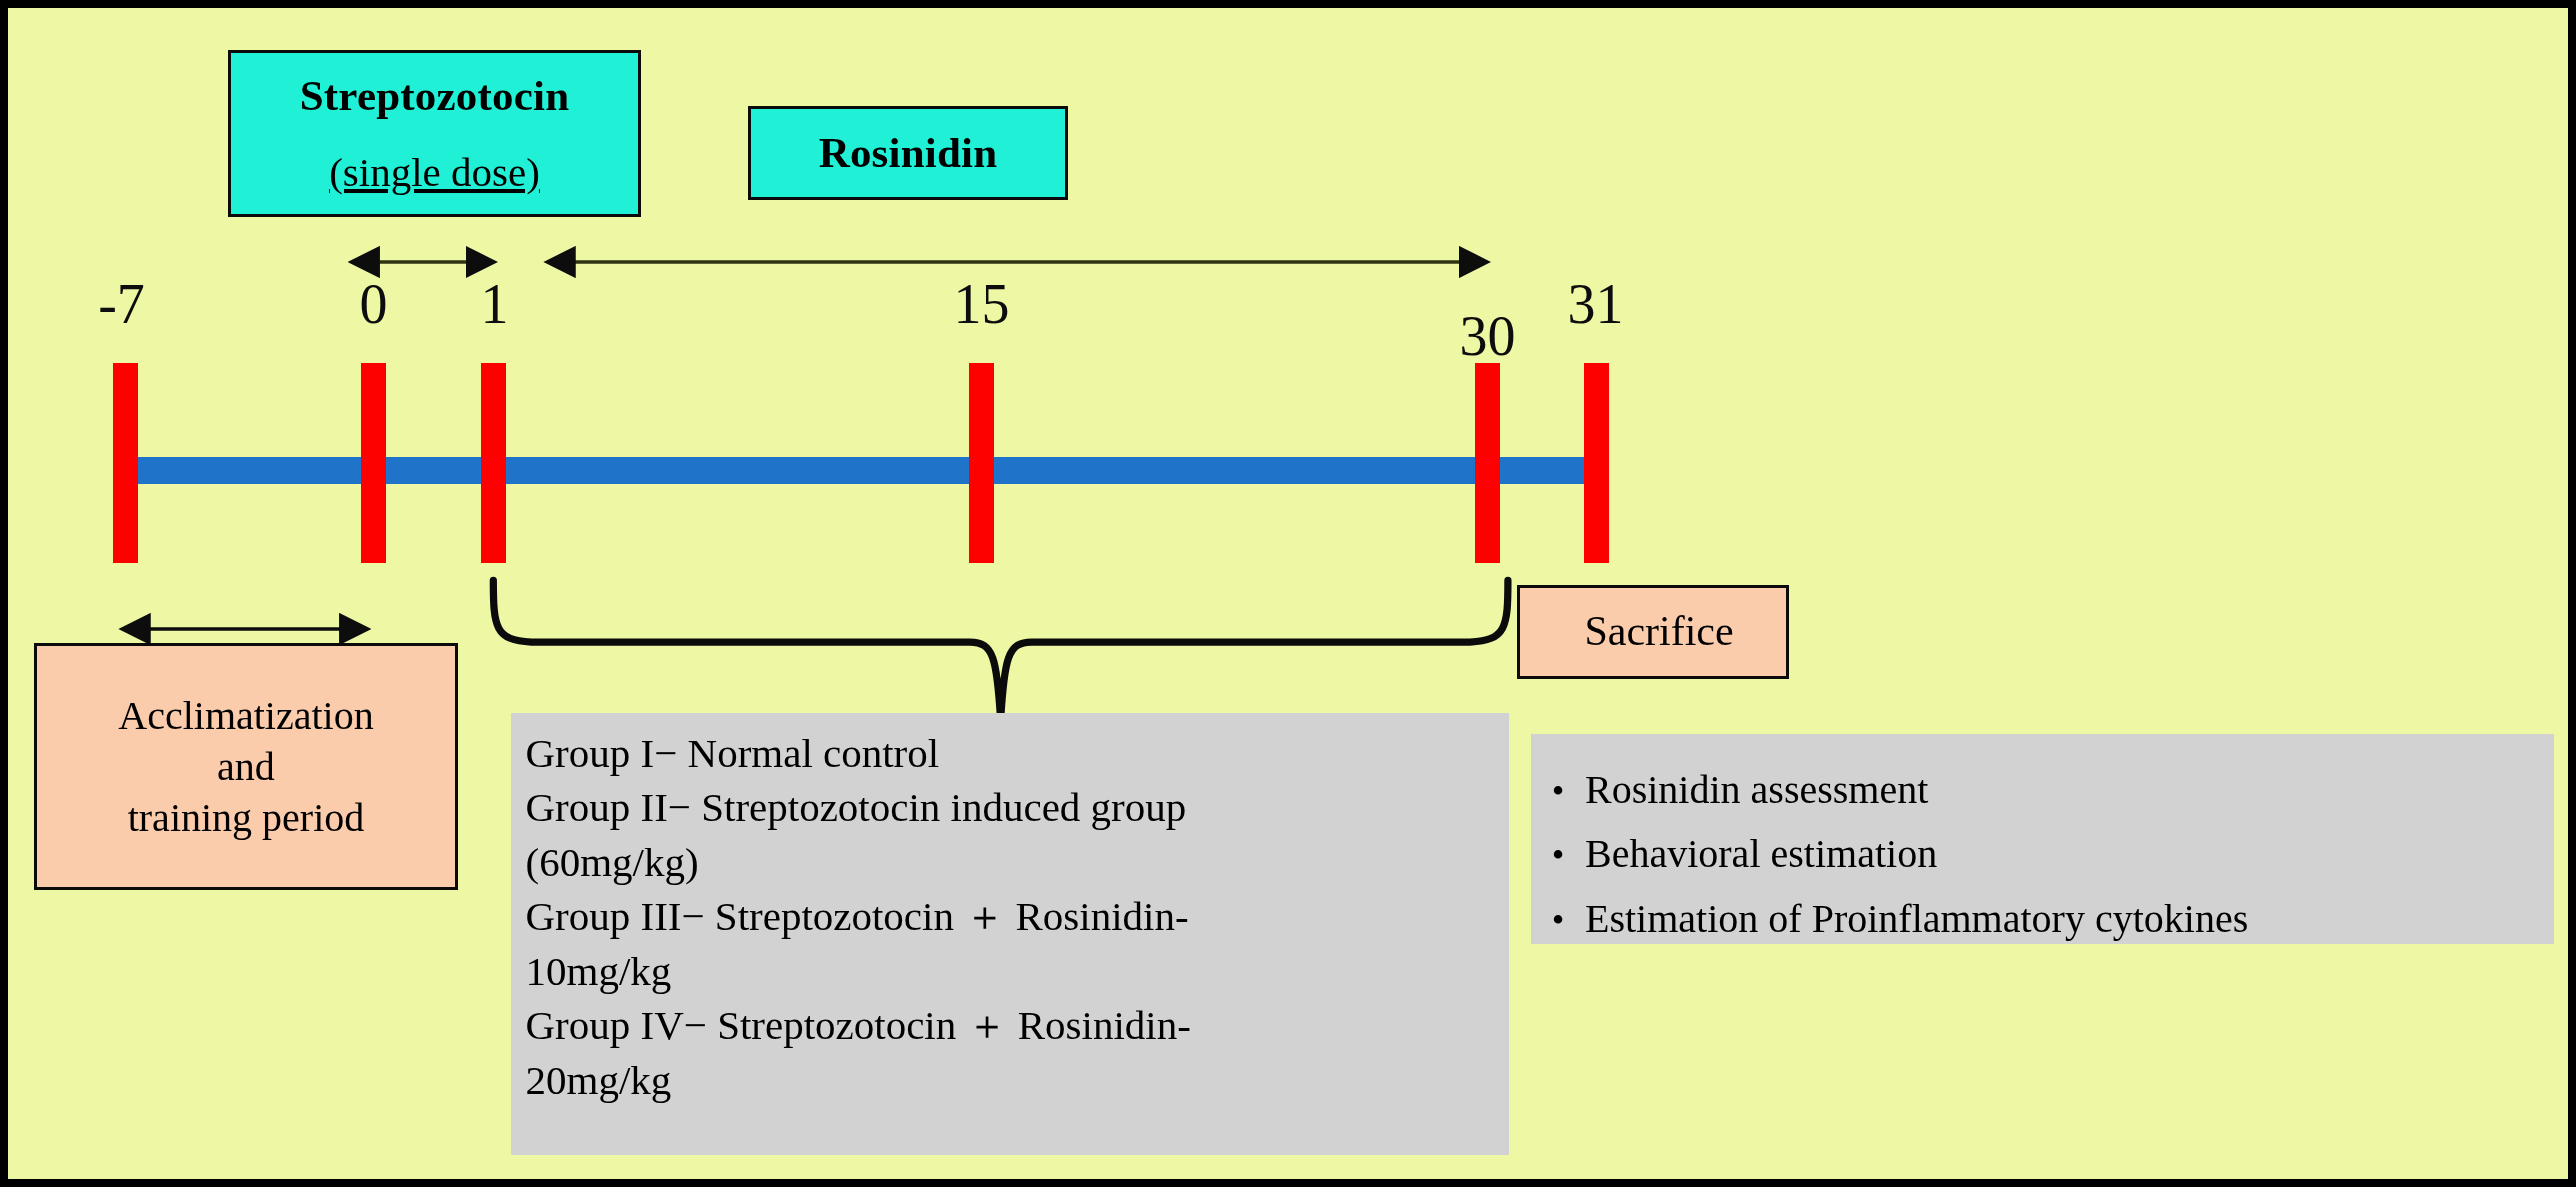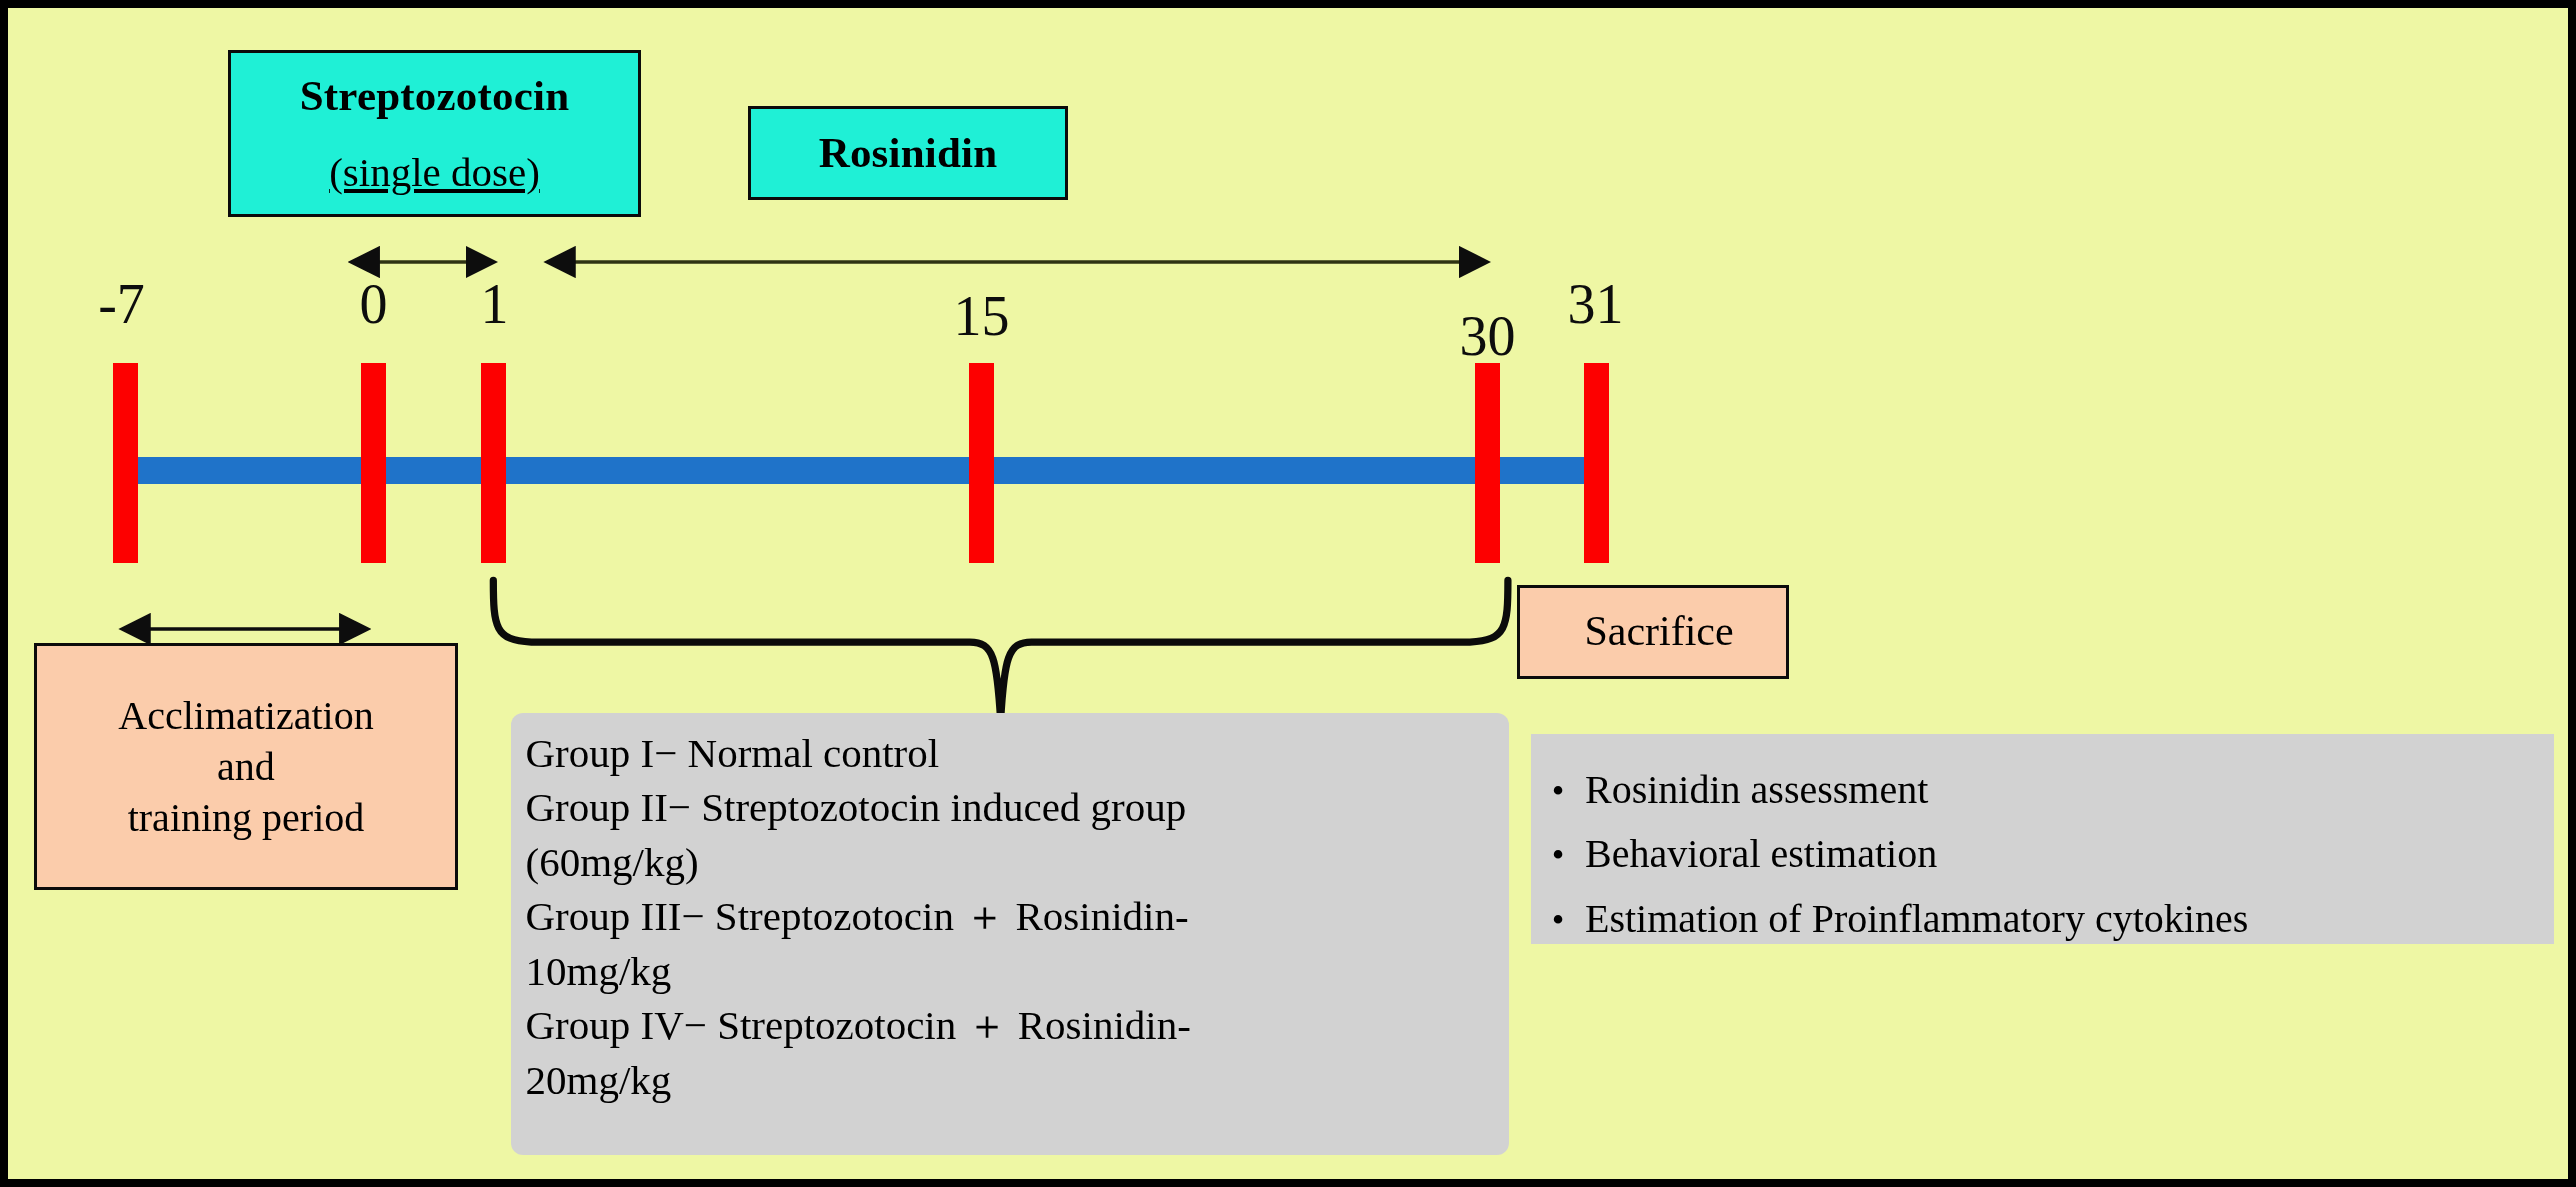--- a/index.html
+++ b/index.html
@@ -54,21 +54,20 @@
     font-size:56px;color:#0d0d0d;
     text-align:center;line-height:1;
     font-family:"Liberation Serif", serif;
   }
 
   
   .grouplist{
     font-size:41px;
     line-height:1.33;
     padding:12.7px 0 9px 14.5px;
-    border-radius:12px;
   }
   .grouplist div{white-space:nowrap;}
 
   
   .bullets{
     padding:23.6px 0 23.6px 0;
     font-size:40px;
     line-height:1.62;
   }
   .bullets .row{display:flex;align-items:baseline;}
@@ -106,21 +105,21 @@
     <line x1="24" y1="30" x2="180" y2="30" stroke="#2f3313" stroke-width="4" marker-start="url(#ahL)" marker-end="url(#ahR)"></line>
   </svg>
 
   <svg class="abs" style="left:513px;top:227px;" width="1007" height="54" viewBox="0 0 1110 60">
     <line x1="26" y1="30" x2="1068" y2="30" stroke="#2f3313" stroke-width="4" marker-start="url(#ahL)" marker-end="url(#ahR)"></line>
   </svg>
 
   <div class="abs daylabel" style="left:59px;top:268px;width:109px;">-7</div>
   <div class="abs daylabel" style="left:311px;top:268px;width:109px;">0</div>
   <div class="abs daylabel" style="left:432px;top:268px;width:109px;">1</div>
-  <div class="abs daylabel" style="left:919px;top:268px;width:109px;margin-top:12px;">15</div>
+  <div class="abs daylabel" style="left:919px;top:268px;width:109px;">15</div>
   <div class="abs daylabel" style="left:1425px;top:268px;width:109px;margin-top:32px;">30</div>
   <div class="abs daylabel" style="left:1533px;top:268px;width:109px;">31</div>
 
   <div class="abs bluebar" style="left:121px;top:449px;width:1456px;height:27px;"></div>
 
   <div class="abs tick" style="left:105px;top:355px;width:24.5px;height:200px;"></div>
   <div class="abs tick" style="left:353px;top:355px;width:24.5px;height:200px;"></div>
   <div class="abs tick" style="left:473px;top:355px;width:24.5px;height:200px;"></div>
   <div class="abs tick" style="left:961px;top:355px;width:24.5px;height:200px;"></div>
   <div class="abs tick" style="left:1467px;top:355px;width:24.5px;height:200px;"></div>

